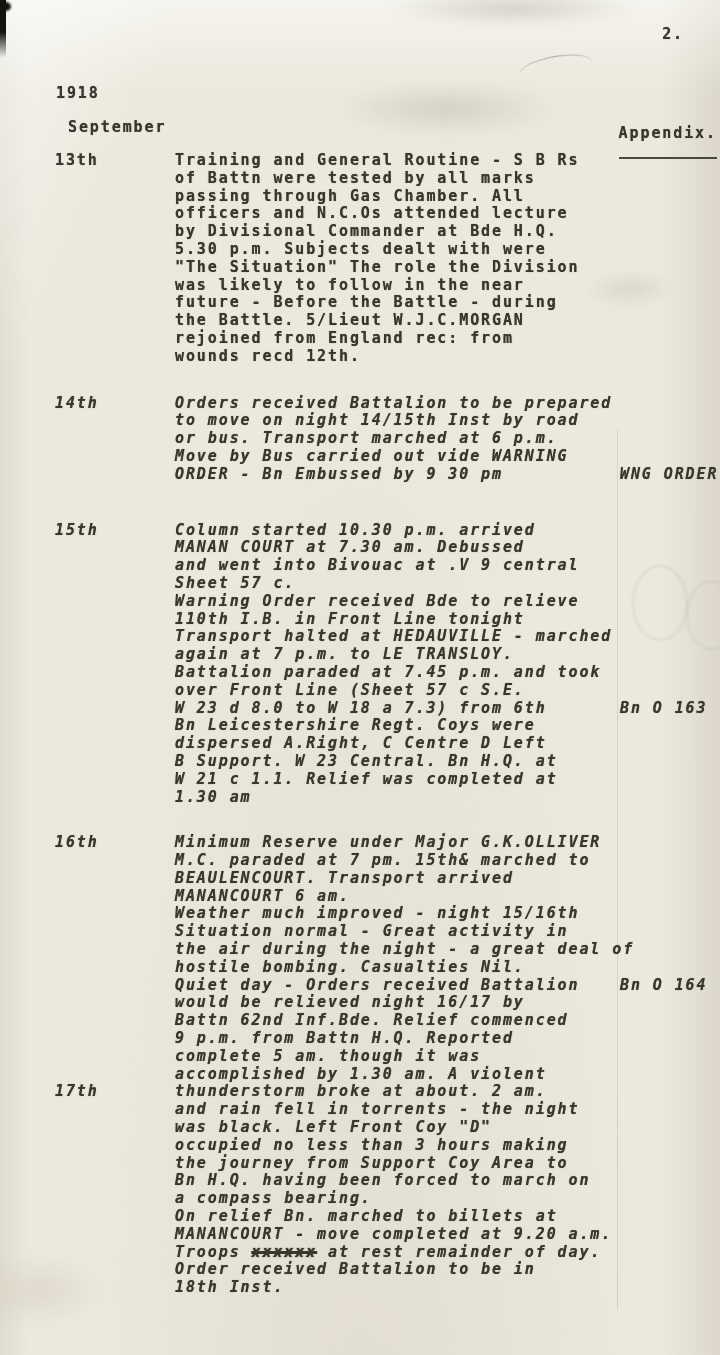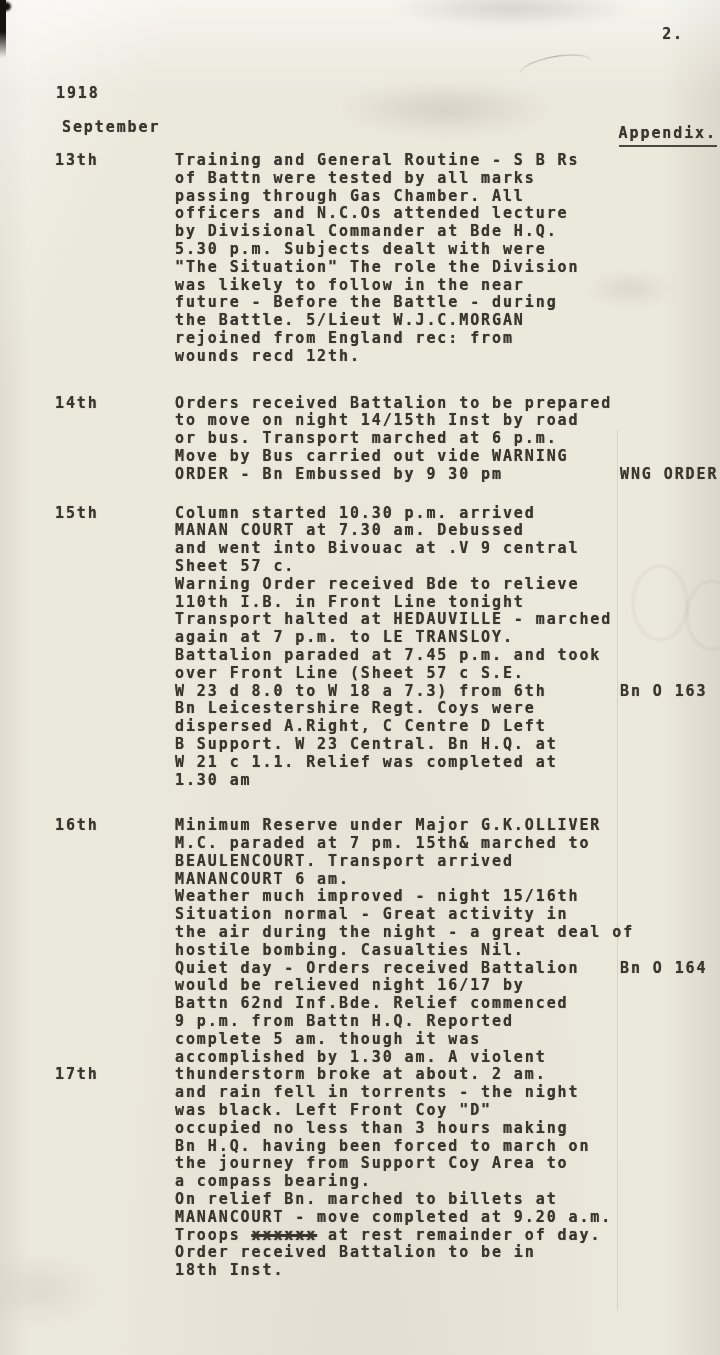--- a/index.html
+++ b/index.html
@@ -51,31 +51,31 @@
   .crease{
     position:absolute;left:617px;top:430px;width:1px;height:880px;pointer-events:none;
     background:rgba(120,112,95,0.18);
   }
   .emboss-ring{position:absolute;pointer-events:none;border:2px solid rgba(130,122,104,0.12);border-radius:50%;filter:blur(1px);}
   .ring-1{left:632px;top:565px;width:52px;height:72px;}
   .ring-2{left:686px;top:580px;width:48px;height:66px;}
   
   .page-number{position:absolute;top:25px;right:36px;}
   .year{position:absolute;top:84px;left:56px;}
-  .month{position:absolute;top:118px;left:62px;}
+  .month{position:absolute;top:118px;left:68px;}
   .appendix{
     position:absolute;top:124px;right:3px;
     border-bottom:2px solid rgba(58,54,46,0.9);
-    padding-bottom:3px;
+    padding-bottom:15px;
   }
   
   .entries{position:absolute;top:152px;left:55px;right:0;}
-  .entry + .entry{display:block;}
+  .entry + .entry{display:block;font-style:italic;}
   .entries .entry:nth-child(2){margin-top:29px;}
-  .entries .entry:nth-child(3){margin-top:21px;}
+  .entries .entry:nth-child(3){margin-top:38px;}
   .entries .entry:nth-child(4){margin-top:28px;}
   .row{position:relative;height:17.8px;line-height:17.8px;white-space:nowrap;}
   .cell-date{position:absolute;left:0;top:0;}
   .cell-text{position:absolute;left:120px;top:0;}
   .cell-note{position:absolute;left:565px;top:0;}
   .struck{
     text-decoration:line-through;
     text-decoration-thickness:2.5px;
     text-shadow:0 0 1.4px rgba(40,37,30,0.95);
   }
@@ -312,25 +312,25 @@
         <div class="row">
           <span class="cell-date"></span>
           <span class="cell-text">was black.  Left Front Coy "D"</span>
         </div>
         <div class="row">
           <span class="cell-date"></span>
           <span class="cell-text">occupied no less than 3 hours making</span>
         </div>
         <div class="row">
           <span class="cell-date"></span>
+          <span class="cell-text">the journey from Support Coy Area to</span>
+        </div>
+        <div class="row">
+          <span class="cell-date"></span>
           <span class="cell-text">Bn H.Q. having been forced to march on</span>
-        </div>
-        <div class="row">
-          <span class="cell-date"></span>
-          <span class="cell-text">the journey from Support Coy Area to</span>
         </div>
         <div class="row">
           <span class="cell-date"></span>
           <span class="cell-text">a compass bearing.</span>
         </div>
         <div class="row">
           <span class="cell-date"></span>
           <span class="cell-text">On relief Bn. marched to billets at</span>
         </div>
         <div class="row">

